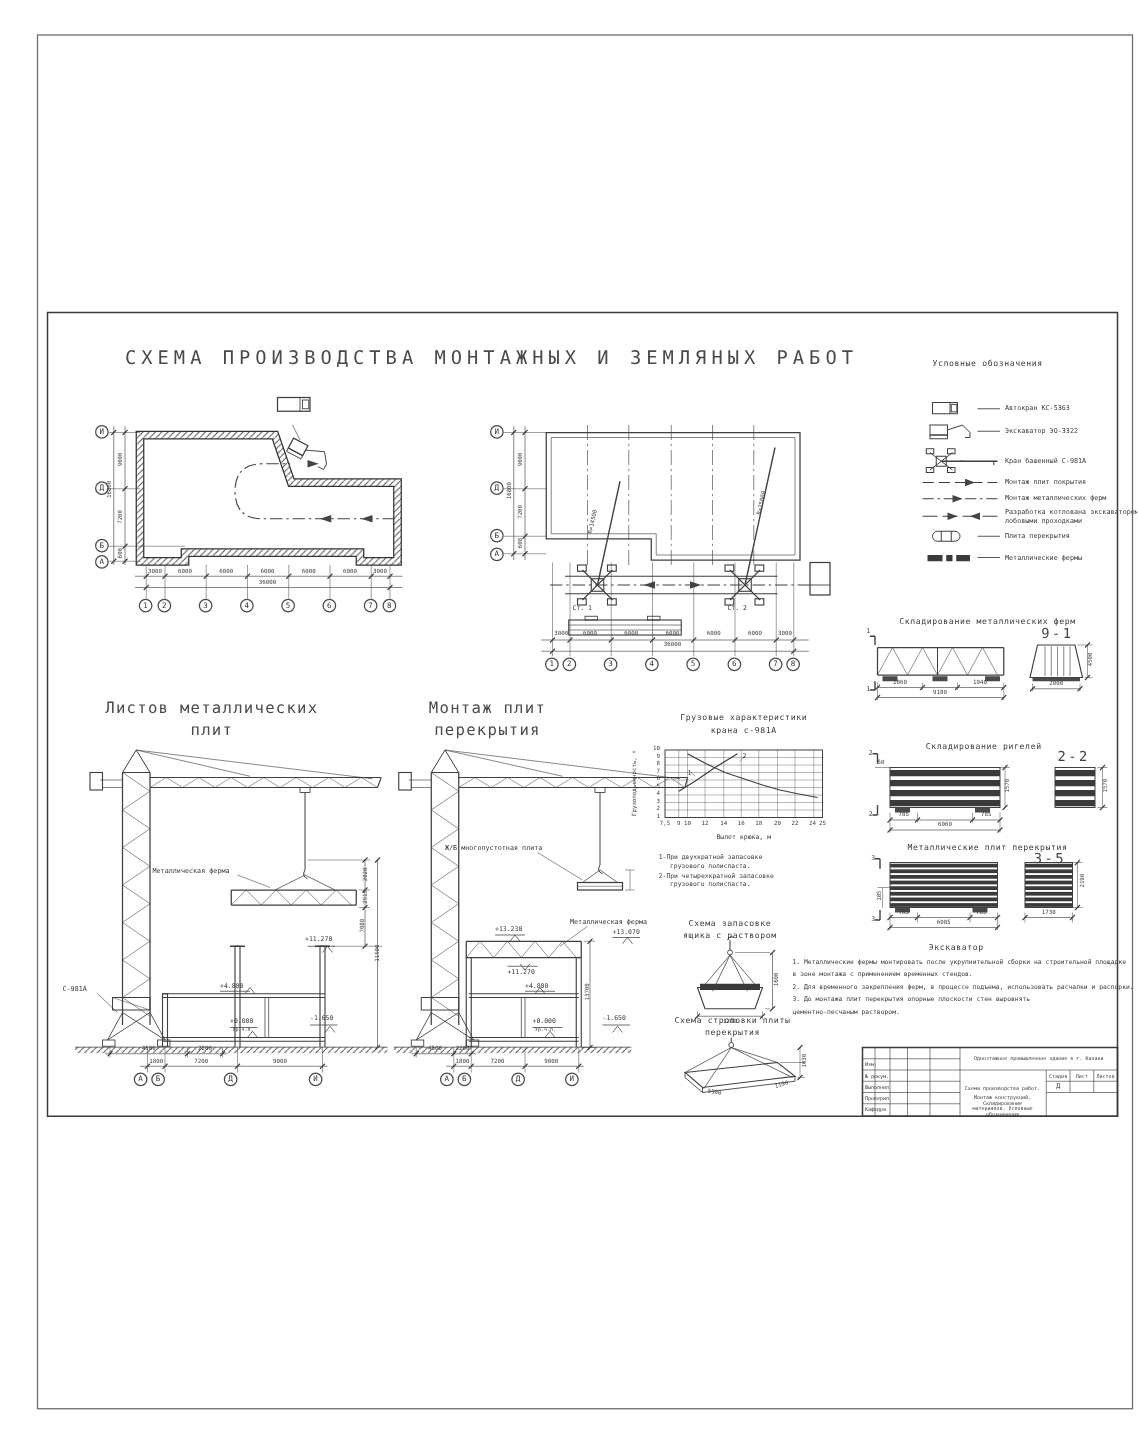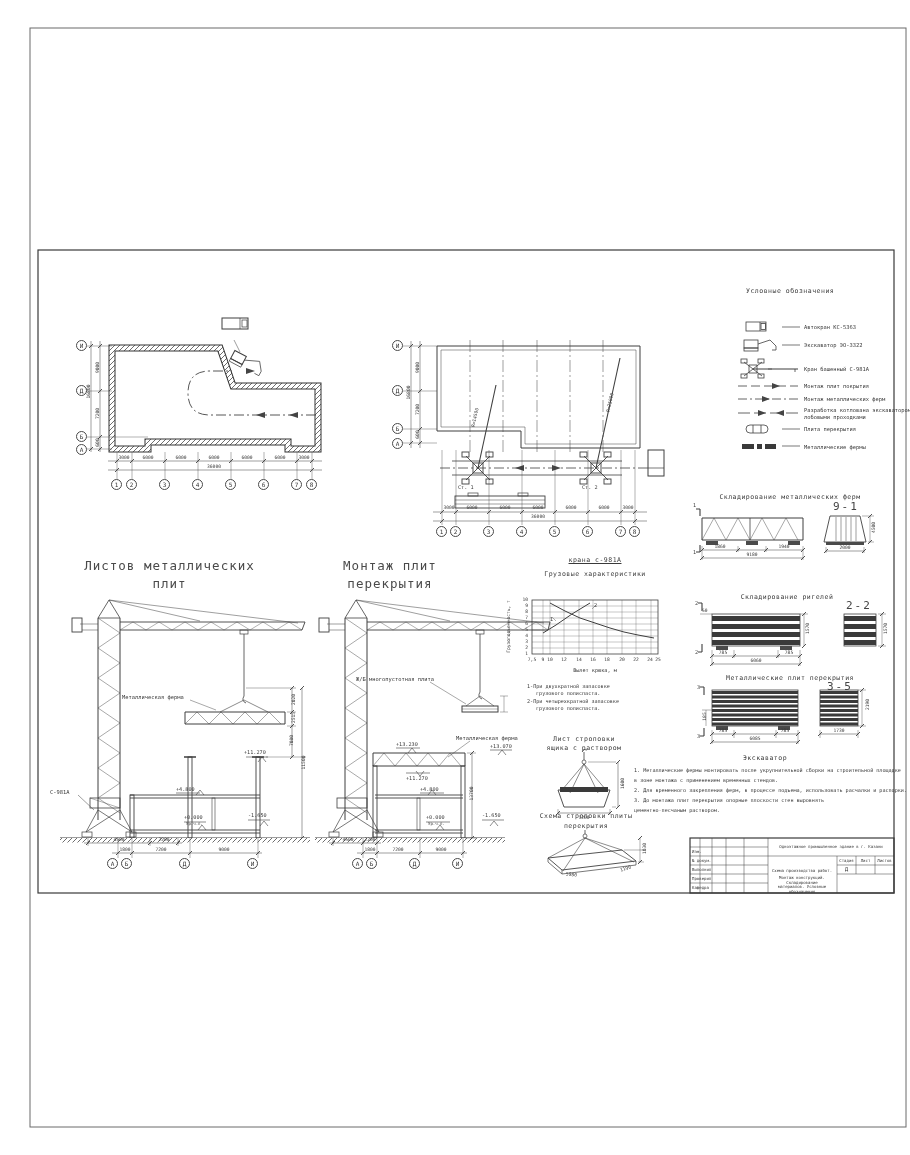--- a/index.html
+++ b/index.html
@@ -389,20 +389,21 @@
     <g fill="#3a3a3a" stroke="none">
           <rect x="742" y="444" width="12" height="5"></rect>
           <rect x="757" y="444" width="5" height="5"></rect>
           <rect x="765" y="444" width="11" height="5"></rect>
         </g>
 
     <path d="M782,327 H800 M782,345 H800 M768,369 H772 M782,429 H800 M782,446 H800" stroke-width="0.7"></path>
   </g>
 </svg>
 
+<div class="t main-title" style="left:100px;top:277px;">СХЕМА ПРОИЗВОДСТВА МОНТАЖНЫХ И ЗЕМЛЯНЫХ РАБОТ</div>
 
 <div class="t sub-title" style="left:746px;top:287px;">Условные обозначения</div>
 <div class="t lbl" style="left:804px;top:324px;">Автокран КС-5363</div>
 <div class="t lbl" style="left:804px;top:342px;">Экскаватор ЭО-3322</div>
 <div class="t lbl" style="left:804px;top:366px;">Кран башенный С-981А</div>
 <div class="t lbl" style="left:804px;top:383px;">Монтаж плит покрытия</div>
 <div class="t lbl" style="left:804px;top:396px;">Монтаж металлических ферм</div>
 <div class="t lbl legend-row" style="left:804px;top:407px;">Разработка котлована экскаватором</div>
 <div class="t lbl legend-row" style="left:804px;top:414px;">лобовыми проходками</div>
 <div class="t lbl" style="left:804px;top:426px;">Плита перекрытия</div>
@@ -501,21 +502,21 @@
 <div class="t dim c" style="left:357px;top:837px;width:26px;">2200</div>
 <div class="t dim c" style="left:357px;top:847px;width:26px;">1800</div>
 <div class="t dim c" style="left:385px;top:847px;width:26px;">7200</div>
 <div class="t dim c" style="left:428px;top:847px;width:26px;">9000</div>
 <div class="bub" style="left:352px;top:858px;">А</div>
 <div class="bub" style="left:366px;top:858px;">Б</div>
 <div class="bub" style="left:409px;top:858px;">Д</div>
 <div class="bub" style="left:452px;top:858px;">И</div>
 
 <div class="t sub-title c" style="left:528px;top:570px;width:134px;">Грузовые характеристики</div>
-<div class="t sub-title c" style="left:528px;top:556px;width:134px;text-decoration:underline;">крана с-981А</div>
+<div class="t sub-title c" style="left:528px;top:580px;width:134px;">крана с-981А</div>
 <div class="t dim" style="left:518px;top:597px;width:10px;text-align:right;">10</div>
 <div class="t dim" style="left:518px;top:603px;width:10px;text-align:right;">9</div>
 <div class="t dim" style="left:518px;top:609px;width:10px;text-align:right;">8</div>
 <div class="t dim" style="left:518px;top:615px;width:10px;text-align:right;">7</div>
 <div class="t dim" style="left:518px;top:621px;width:10px;text-align:right;">6</div>
 <div class="t dim" style="left:518px;top:627px;width:10px;text-align:right;">5</div>
 <div class="t dim" style="left:518px;top:633px;width:10px;text-align:right;">4</div>
 <div class="t dim" style="left:518px;top:639px;width:10px;text-align:right;">3</div>
 <div class="t dim" style="left:518px;top:645px;width:10px;text-align:right;">2</div>
 <div class="t dim" style="left:518px;top:651px;width:10px;text-align:right;">1</div>
@@ -532,21 +533,21 @@
 <div class="t dim c" style="left:645px;top:657px;width:10px;">24</div>
 <div class="t dim c" style="left:653px;top:657px;width:10px;">25</div>
 <div class="t dim5 c" style="left:555px;top:667px;width:80px;">Вылет крюка, м</div>
 <div class="t dim5" style="left:550px;top:616px;">1</div>
 <div class="t dim5" style="left:594px;top:602px;">2</div>
 <div class="t note" style="left:527px;top:683px;">1-При двухкратной запасовке</div>
 <div class="t note" style="left:536px;top:690px;">грузового полиспаста.</div>
 <div class="t note" style="left:527px;top:698px;">2-При четырехкратной запасовке</div>
 <div class="t note" style="left:536px;top:705px;">грузового полиспаста.</div>
 
-<div class="t sub-title c" style="left:534px;top:735px;width:100px;">Лист строповки</div>
+<div class="t sub-title c" style="left:534px;top:735px;width:100px;">Схема запасовке</div>
 <div class="t sub-title c" style="left:534px;top:744px;width:100px;">ящика с раствором</div>
 <div class="t dim rv" style="left:609px;top:781px;width:26px;text-align:center;">1600</div>
 <div class="t dim c" style="left:571px;top:815px;width:26px;">1200</div>
 
 <div class="t sub-title c" style="left:524px;top:812px;width:124px;">Схема строповки плиты</div>
 <div class="t sub-title c" style="left:524px;top:822px;width:124px;">перекрытия</div>
 <div class="t dim rv" style="left:631px;top:846px;width:26px;text-align:center;">1030</div>
 <div class="t dim" style="left:566px;top:872px;transform:rotate(8deg);">5980</div>
 <div class="t dim" style="left:620px;top:866px;transform:rotate(-18deg);">1190</div>
 

